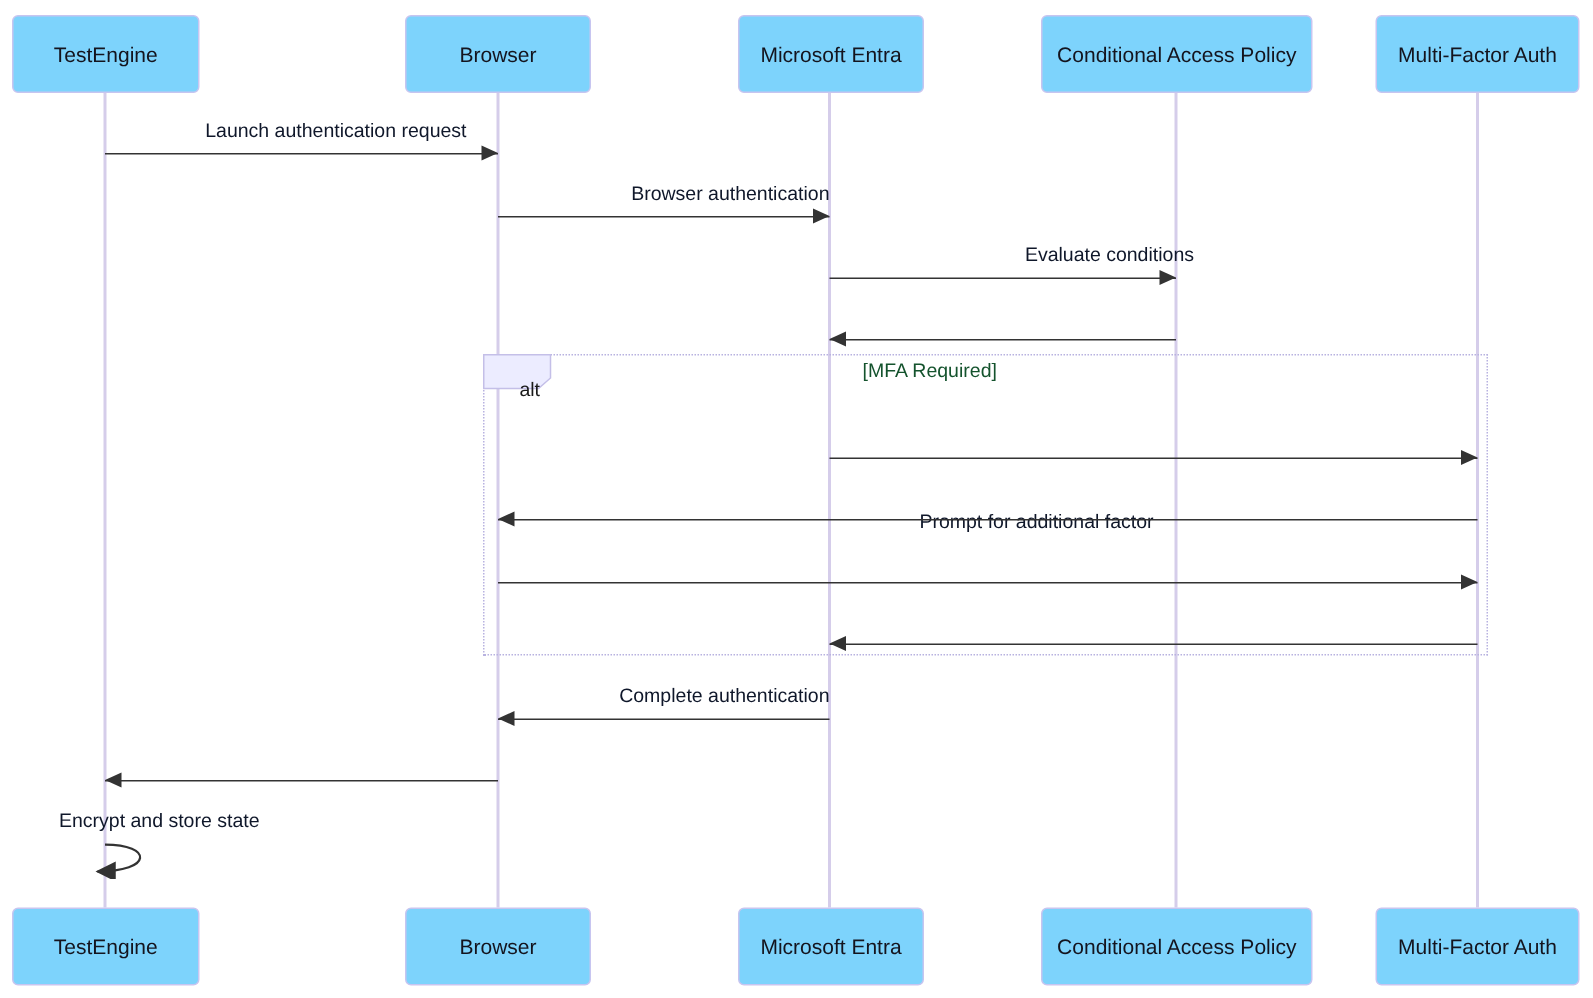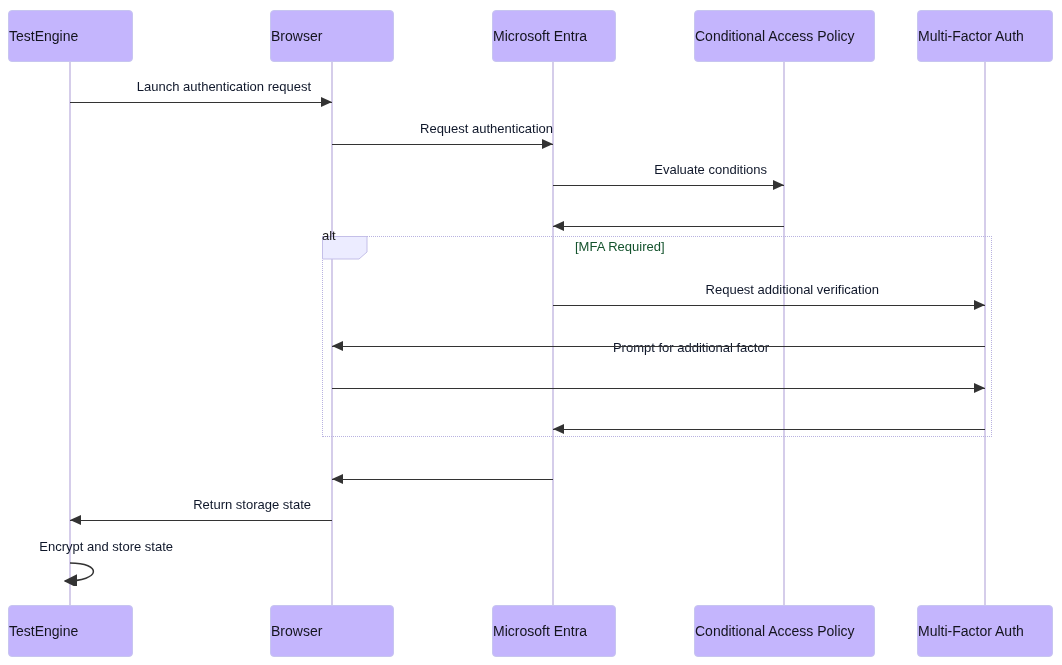--- a/index.html
+++ b/index.html
@@ -14,26 +14,27 @@
   .lifeline {
     position: absolute;
     top: 62px;
     height: 543px;
     width: 2px;
     background: #d5cdea;
   }
   .actor {
     position: absolute;
     height: 52px;
-    background: #c4b5fd;
+    background: #7dd3fc;
     border: 1px solid #c7c5f0;
     border-radius: 4px;
     box-sizing: border-box;
     display: flex;
     align-items: center;
+    justify-content: center;
     font-size: 14px;
     color: #14141e;
   }
   .msg-label {
     position: absolute;
     height: 16px;
     font-size: 13px;
     color: #0f172a;
     text-align: right;
     white-space: nowrap;
@@ -66,23 +67,23 @@
   .alt-tab {
     position: absolute;
     left: 322px;
     top: 236px;
     width: 46px;
     height: 24px;
   }
   .alt-tab-label {
     position: absolute;
     left: 322px;
-    top: 228px;
+    top: 252px;
     width: 38px;
-    text-align: left;
+    text-align: right;
     font-size: 13px;
     color: #1a1a1a;
   }
   .alt-cond {
     position: absolute;
     left: 575px;
     top: 239px;
     width: 200px;
     text-align: left;
     font-size: 13px;
@@ -138,57 +139,56 @@
     <polygon points="0.5,0.5 45,0.5 45,16 37,23 0.5,23" fill="#ECECFF" stroke="#c4bfe8" stroke-width="1"></polygon>
   </svg>
   <div class="alt-tab-label">alt</div>
   <div class="alt-cond">[MFA Required]</div>
 
   <div class="msg-label" style="left:91px;top:79px;width:220px">Launch authentication request</div>
   <div class="arrow right" style="left:70px;top:102px;width:262px">
       <span class="head"></span>
     </div>
 
-  <div class="msg-label" style="left:333px;top:121px;width:220px">Request authentication</div>
+  <div class="msg-label" style="left:333px;top:121px;width:220px">Browser authentication</div>
   <div class="arrow right" style="left:332px;top:144px;width:221px">
       <span class="head"></span>
     </div>
 
-  <div class="msg-label" style="left:547px;top:162px;width:220px">Evaluate conditions</div>
+  <div class="msg-label" style="left:576px;top:162px;width:220px">Evaluate conditions</div>
   <div class="arrow right" style="left:553px;top:185px;width:231px">
       <span class="head"></span>
     </div>
 
   <div class="arrow left" style="left:553px;top:226px;width:231px">
       <span class="head"></span>
     </div>
 
-  <div class="msg-label" style="left:659px;top:282px;width:220px">Request additional verification</div>
   <div class="arrow right" style="left:553px;top:305px;width:432px">
       <span class="head"></span>
     </div>
 
   <div class="msg-label" style="left:549px;top:340px;width:220px">Prompt for additional factor</div>
   <div class="arrow left" style="left:332px;top:346px;width:653px">
       <span class="head"></span>
     </div>
 
   <div class="arrow right" style="left:332px;top:388px;width:653px">
       <span class="head"></span>
     </div>
 
   <div class="arrow left" style="left:553px;top:429px;width:432px">
       <span class="head"></span>
     </div>
 
+  <div class="msg-label" style="left:333px;top:456px;width:220px">Complete authentication</div>
   <div class="arrow left" style="left:332px;top:479px;width:221px">
       <span class="head"></span>
     </div>
 
-  <div class="msg-label" style="left:91px;top:497px;width:220px">Return storage state</div>
   <div class="arrow left" style="left:70px;top:520px;width:262px">
       <span class="head"></span>
     </div>
 
   <div class="msg-label" style="left:-47px;top:539px;width:220px">Encrypt and store state</div>
   <svg class="self-loop" width="50" height="30">
     <defs>
       <marker id="ah" viewBox="0 0 10 10" refX="9" refY="5" markerWidth="9" markerHeight="9" orient="auto-start-reverse">
         <path d="M0,0 L10,5 L0,10 z" fill="#333333"></path>
       </marker>

